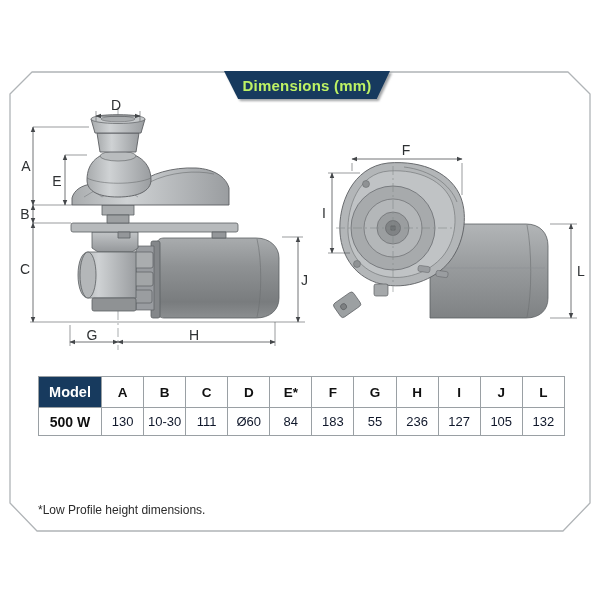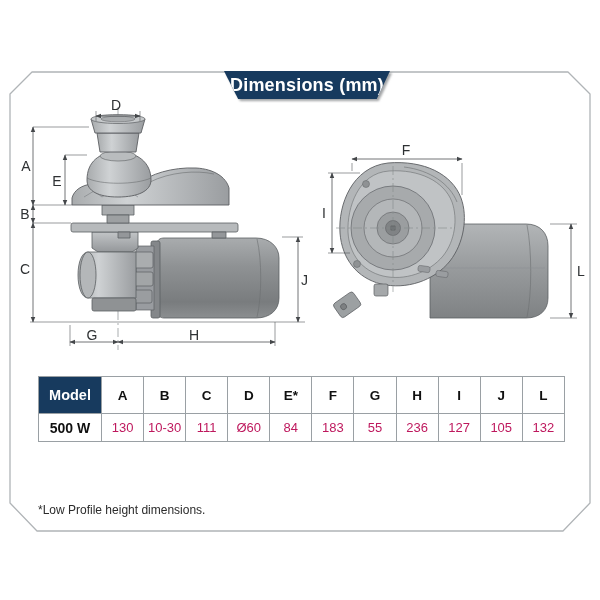--- a/index.html
+++ b/index.html
@@ -6,31 +6,31 @@
   .stage{position:relative;width:600px;height:600px;background:#fff;overflow:hidden;
          font-family:"Liberation Sans",sans-serif;}
   .scene{position:absolute;left:0;top:0;}
   .dim-text{font-family:"Liberation Sans",sans-serif;font-size:14px;fill:#2e3133;}
   
   .banner-wrap{position:absolute;left:224px;top:71px;width:166px;height:28px;
                filter:drop-shadow(2px 2px 1px rgba(70,74,78,.5));}
   .banner{width:100%;height:100%;background:#173a5e;
           clip-path:polygon(0 0,100% 0,92% 100%,8.5% 100%);
           display:flex;align-items:center;justify-content:center;}
-  .banner span{color:#ffffff;font-weight:bold;font-size:18px;letter-spacing:.2px;}
+  .banner span{color:#bef264;font-weight:bold;font-size:15px;letter-spacing:.2px;}
   
   .dim-table{position:absolute;left:38px;top:376px;width:527px;border-collapse:collapse;
              table-layout:fixed;background:#fff;}
   .dim-table th,.dim-table td{border:1px solid #9aa0a4;text-align:center;vertical-align:middle;
              padding:0;font-family:"Liberation Sans",sans-serif;}
   .dim-table tr{height:28px;}
-  .dim-table tr.hdr{height:37px;}
+  .dim-table tr.hdr{height:31px;}
   .model-cell{background:#173a5e;color:#ffffff;font-size:14.5px;font-weight:bold;}
   .col-head{font-size:13.5px;font-weight:bold;color:#101010;background:#fff;}
-  .cell{font-size:13px;color:#be185d;}
+  .cell{font-size:13px;color:#0f172a;}
   .model-name{font-size:14px;font-weight:bold;color:#101010;}
   .footnote{position:absolute;left:38px;top:503px;width:527px;text-align:left;
             font-size:12px;color:#2b2b2b;}
 </style>
 </head>
 <body>
 
 <div class="stage">
 
   <svg class="scene" width="600" height="600" viewBox="0 0 600 600">

